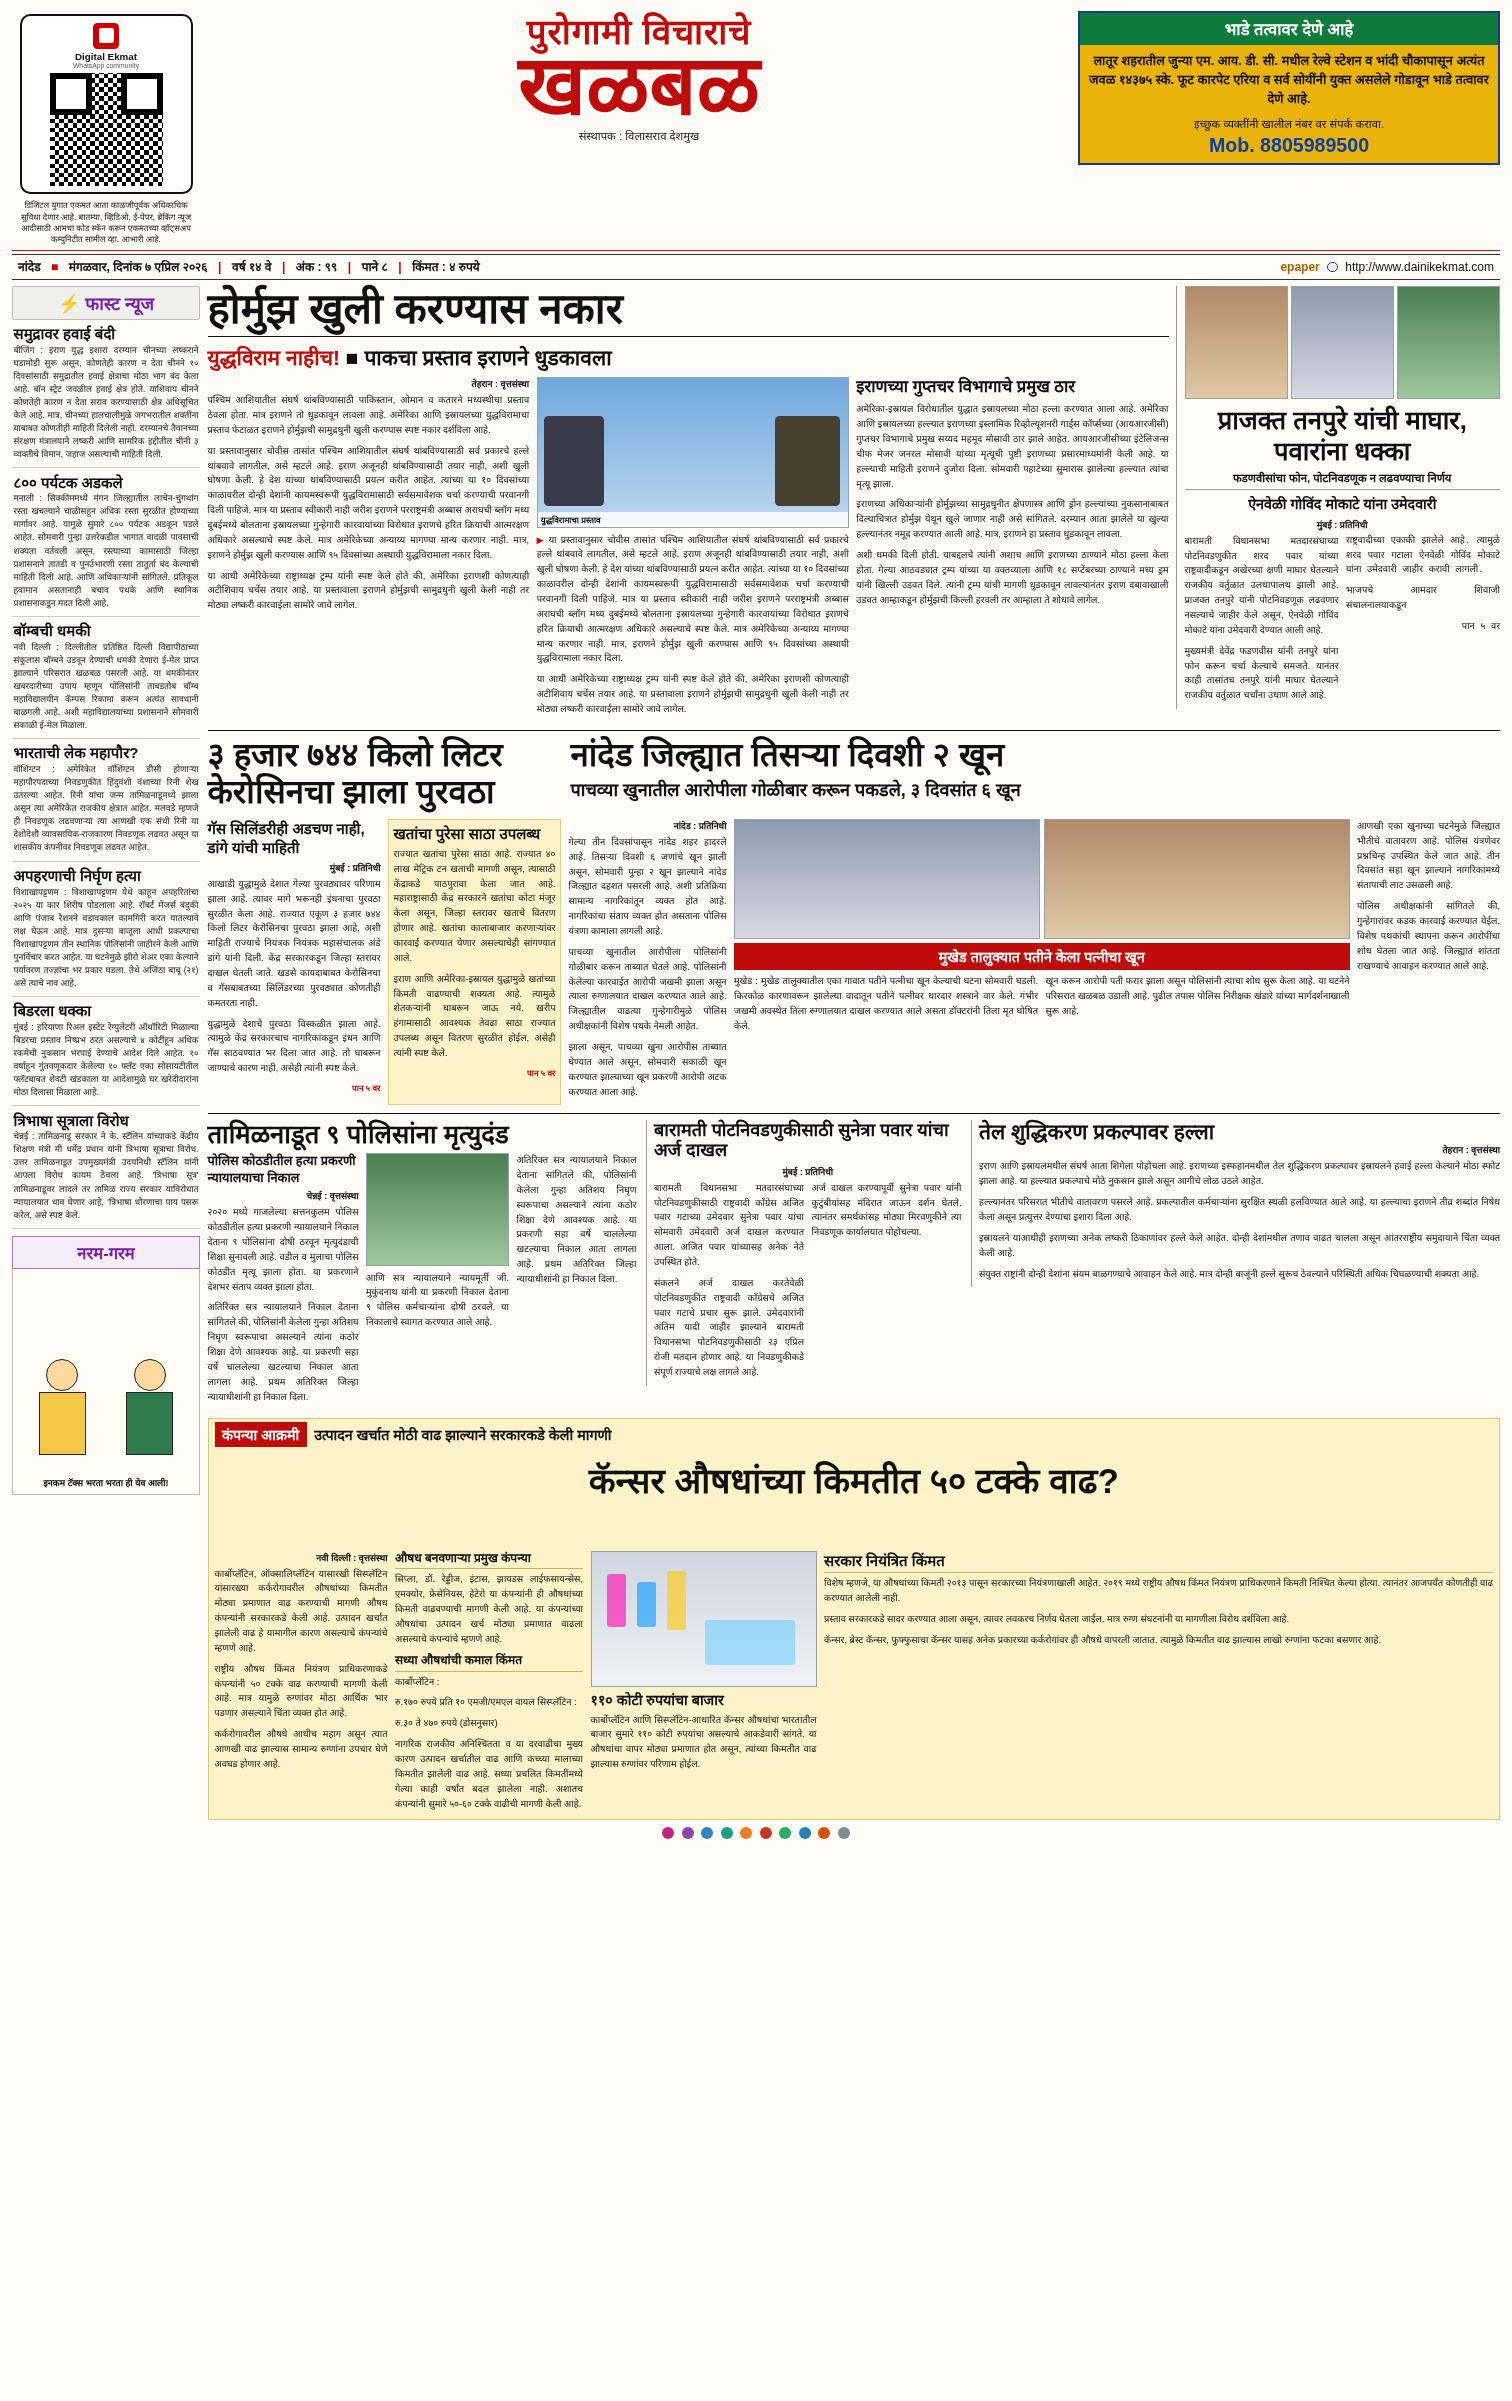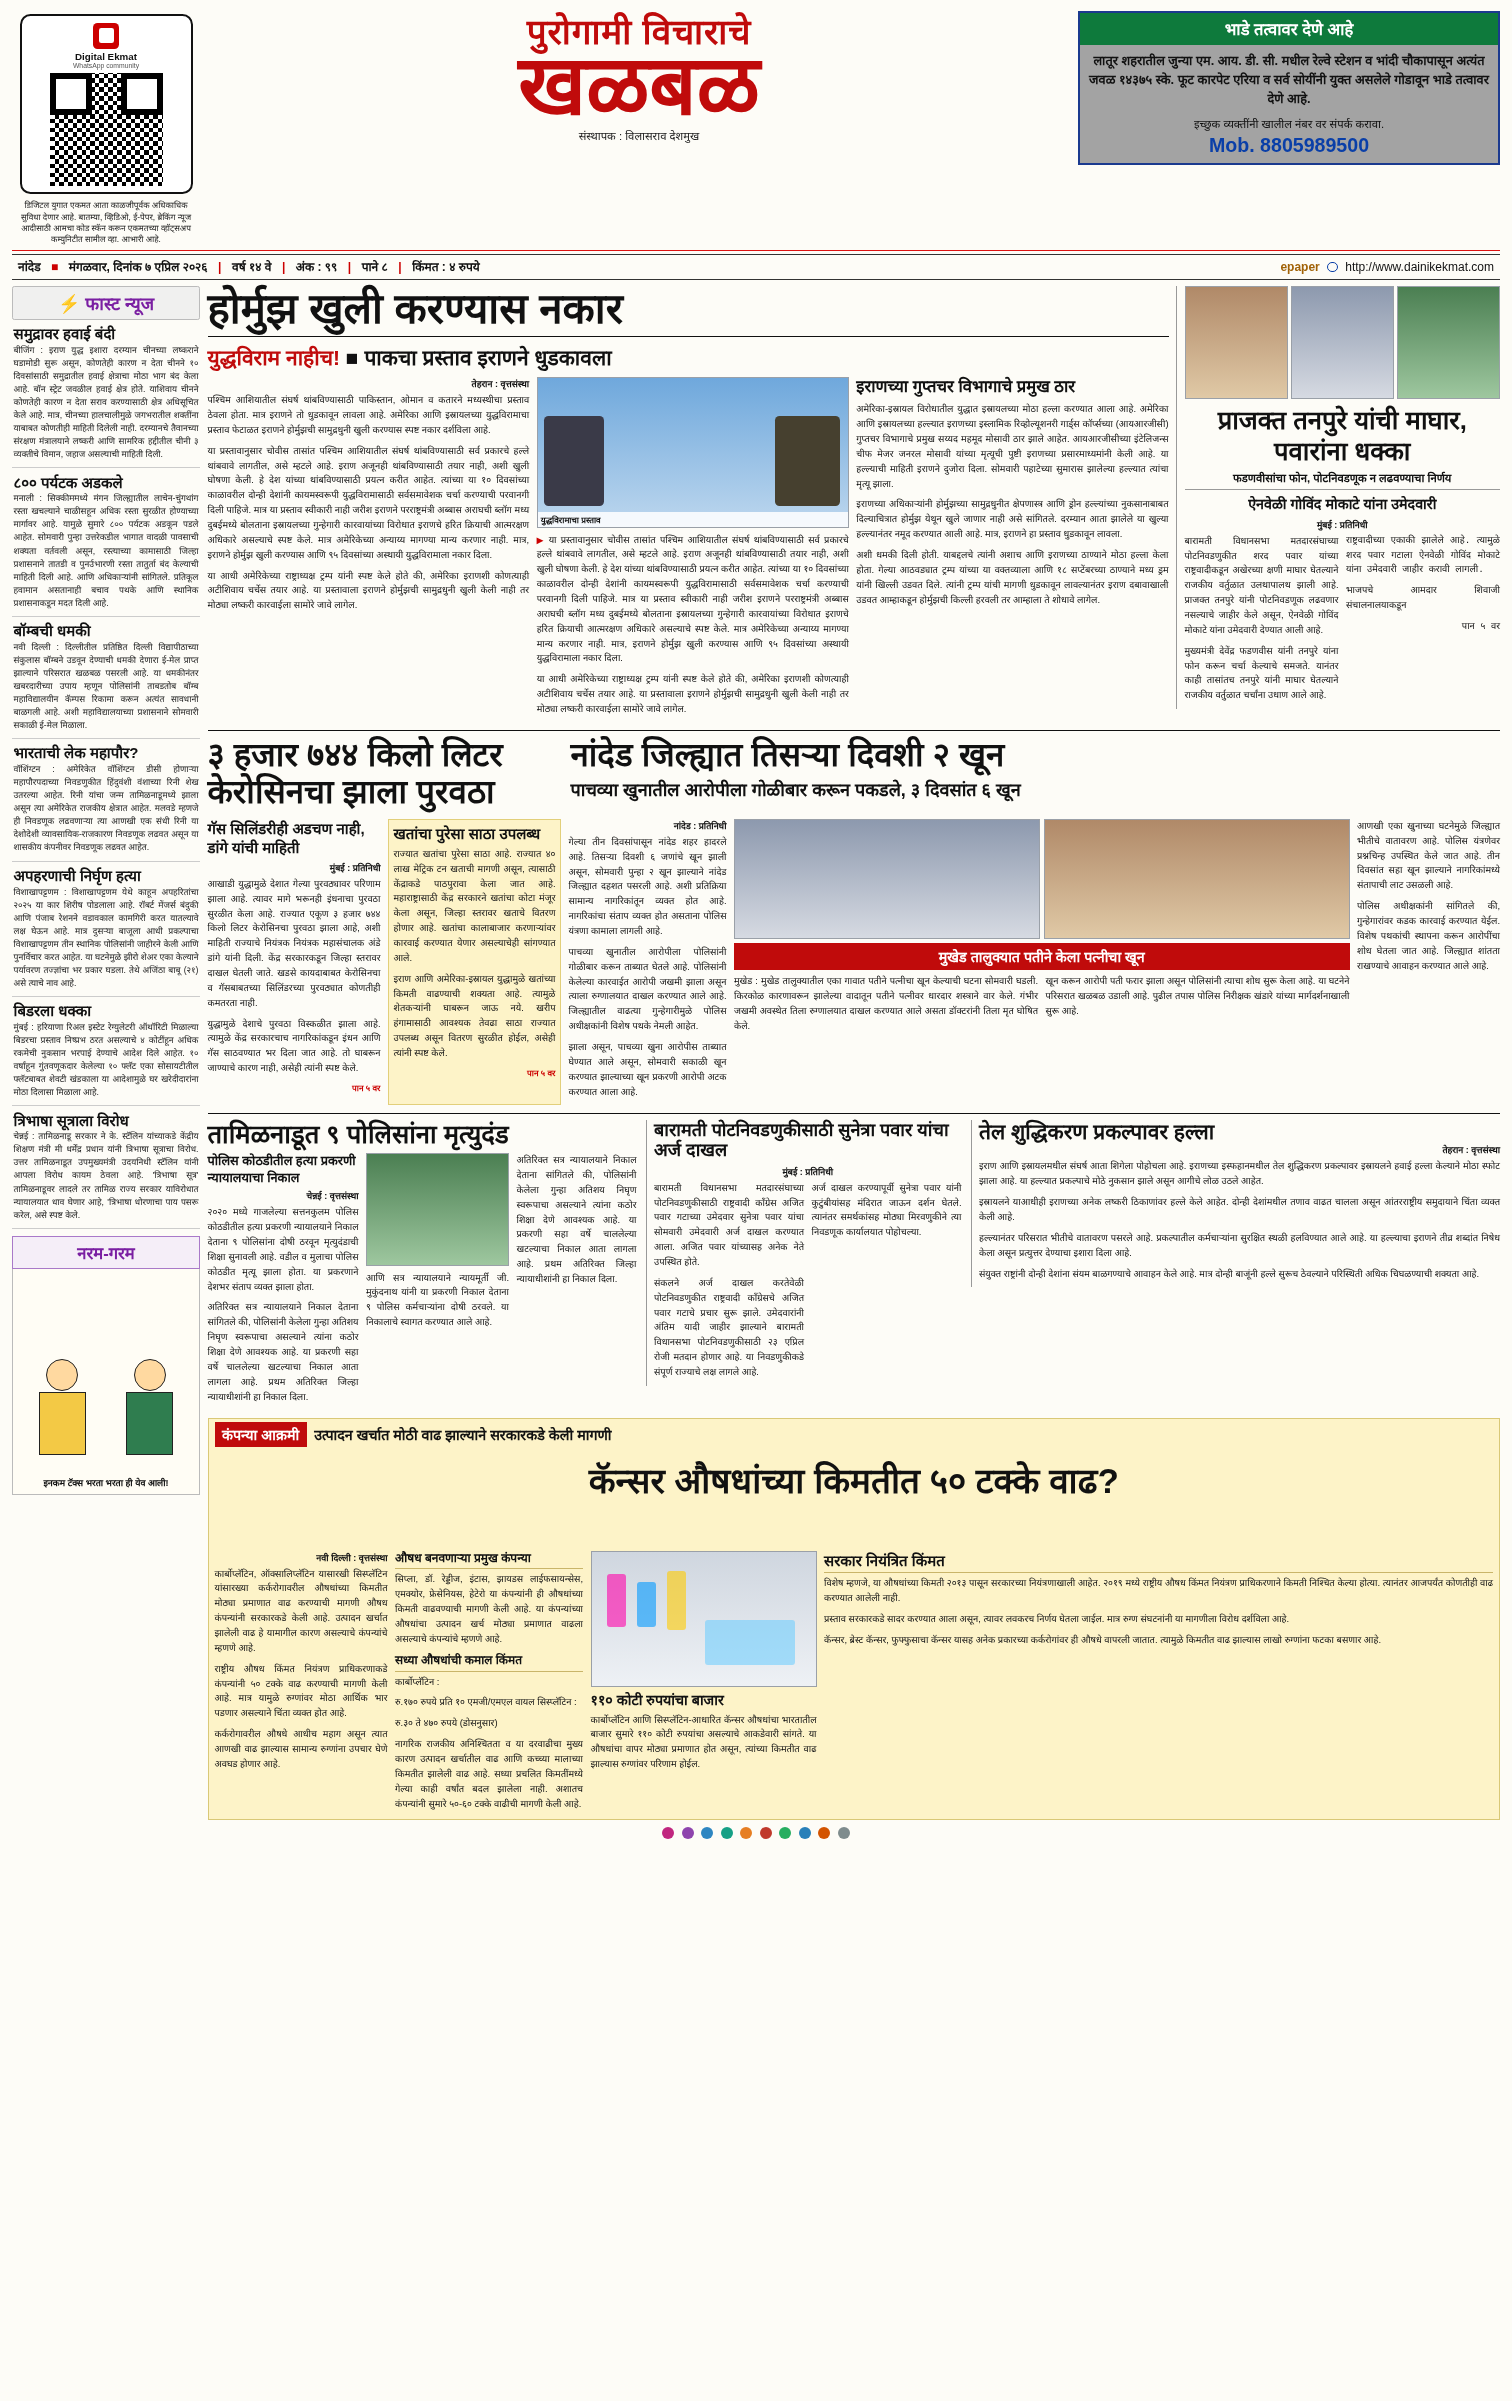--- a/index.html
+++ b/index.html
@@ -75,21 +75,21 @@
   }
   .paper-name {
     font-size:83px; font-weight:bold; color:#c00b0b;
     line-height:0.95; margin-top:-3px;
   }
   .paper-founder { font-size:11.3px; color:#222; margin-top:1.5px; }
 
   .adbox {
     width:422px; flex:0 0 422px;
     border:2.3px solid #1b3a8f;
-    background:#a3a3a3;
+    background:#eab308;
   }
   .adbox-head {
     background:#0e7a3c; color:#fff; text-align:center;
     font-size:16.6px; font-weight:bold; padding:4.5px 3px;
   }
   .adbox-body {
     padding:6px 7.5px; text-align:center;
     font-size:12.8px; line-height:1.5; color:#111; font-weight:bold;
   }
   .adbox-foot {
@@ -511,22 +511,22 @@
                 <p>अर्ज दाखल करण्यापूर्वी सुनेत्रा पवार यांनी कुटुंबीयांसह मंदिरात जाऊन दर्शन घेतले. त्यानंतर समर्थकांसह मोठ्या मिरवणुकीने त्या निवडणूक कार्यालयात पोहोचल्या.</p>
               </div>
             </div>
           </div>
 
           <div style="flex:1 1 auto; border-left:0.8px solid #999; padding-left:7.5px;">
             <div class="sec-head" style="font-size:21px;">तेल शुद्धिकरण प्रकल्पावर हल्ला</div>
             <div class="dateline">तेहरान : वृत्तसंस्था</div>
             <div class="col-text">
               <p>इराण आणि इस्रायलमधील संघर्ष आता शिगेला पोहोचला आहे. इराणच्या इस्फहानमधील तेल शुद्धिकरण प्रकल्पावर इस्रायलने हवाई हल्ला केल्याने मोठा स्फोट झाला आहे. या हल्ल्यात प्रकल्पाचे मोठे नुकसान झाले असून आगीचे लोळ उठले आहेत.</p>
+              <p>हल्ल्यानंतर परिसरात भीतीचे वातावरण पसरले आहे. प्रकल्पातील कर्मचाऱ्यांना सुरक्षित स्थळी हलविण्यात आले आहे. या हल्ल्याचा इराणने तीव्र शब्दांत निषेध केला असून प्रत्युत्तर देण्याचा इशारा दिला आहे.</p>
               <p>इस्रायलने याआधीही इराणच्या अनेक लष्करी ठिकाणांवर हल्ले केले आहेत. दोन्ही देशांमधील तणाव वाढत चालला असून आंतरराष्ट्रीय समुदायाने चिंता व्यक्त केली आहे.</p>
-              <p>हल्ल्यानंतर परिसरात भीतीचे वातावरण पसरले आहे. प्रकल्पातील कर्मचाऱ्यांना सुरक्षित स्थळी हलविण्यात आले आहे. या हल्ल्याचा इराणने तीव्र शब्दांत निषेध केला असून प्रत्युत्तर देण्याचा इशारा दिला आहे.</p>
               <p>संयुक्त राष्ट्रांनी दोन्ही देशांना संयम बाळगण्याचे आवाहन केले आहे. मात्र दोन्ही बाजूंनी हल्ले सुरूच ठेवल्याने परिस्थिती अधिक चिघळण्याची शक्यता आहे.</p>
             </div>
           </div>
         </div>
       </div>
 
       <div class="cancer-band">
         <div class="kickbar">
           <span class="kick-red">कंपन्या आक्रमी</span>
           <span class="kick-text">उत्पादन खर्चात मोठी वाढ झाल्याने सरकारकडे केली मागणी</span>

